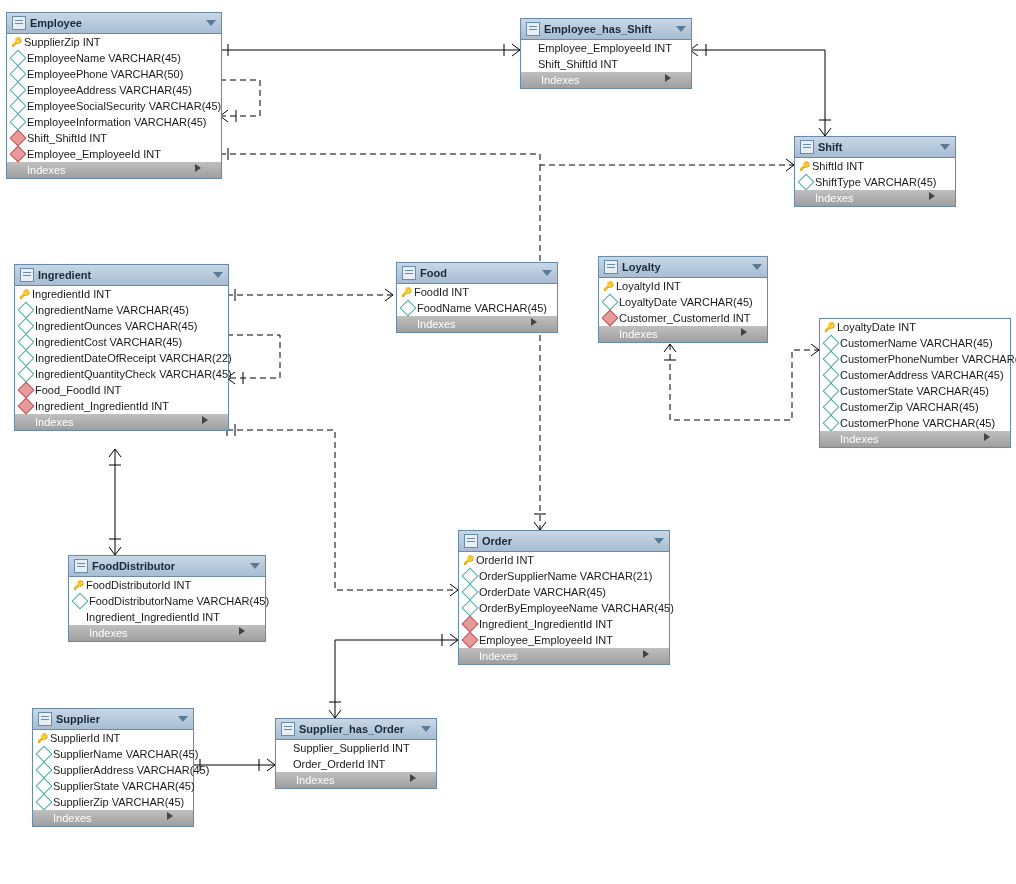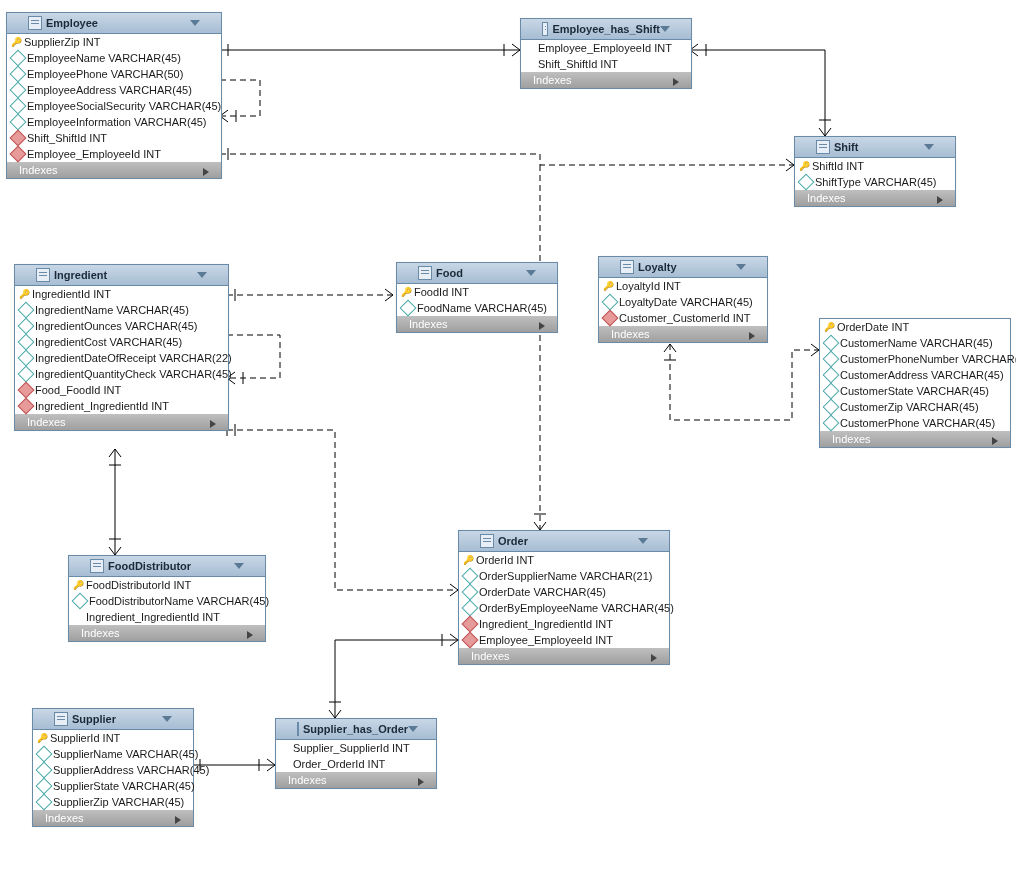--- a/index.html
+++ b/index.html
@@ -19,24 +19,24 @@
 }
 .table {
   position: absolute;
   border: 1px solid #6a8ba8;
   background: #fff;
   box-shadow: 0 0 1px rgba(0,0,0,0.1);
 }
 .table-header {
   background: linear-gradient(to bottom, #c8d7e6 0%, #a7bdd3 100%);
   border-bottom: 1px solid #6a8ba8;
-  padding: 3px 21px;
+  padding: 3px 5px;
   display: flex;
   align-items: center;
-  justify-content: flex-start;
+  justify-content: center;
   font-weight: bold;
   color: #1a2a3a;
 }
 .table-header .hicon {
   width: 12px; height: 12px;
   background: #e8eef5;
   border: 1px solid #6a8ba8;
   margin-right: 4px;
   display: inline-block;
   position: relative;
@@ -87,23 +87,23 @@
 .diamond.filled {
   border-color: #c05555;
   background: #e69a9a;
 }
 .row.plain {
   padding-left: 17px;
 }
 .indexes {
   background: linear-gradient(to bottom, #bfbfbf 0%, #9f9f9f 100%);
   color: #fff;
-  padding: 2px 12px;
+  padding: 2px 20px;
   display: flex;
-  align-items: flex-end;
+  align-items: flex-start;
   justify-content: space-between;
   font-size: 11px;
 }
 .indexes .arrow {
   width:0;height:0;
   border-top:4px solid transparent;
   border-bottom:4px solid transparent;
   border-left:6px solid #444;
 }
 svg.connectors {
@@ -349,21 +349,21 @@
   <div class="indexes">
     <span>Indexes</span>
     <span class="arrow"></span>
   </div>
 </div>
 
 <div class="table" style="left:819px;top:318px;width:190px">
   <div class="rows">
         <div class="row">
           <span class="icon key" style="font-size: 9px;">🔑</span>
-          <span>OrderDate INT</span>
+          <span>LoyaltyDate INT</span>
         </div>
         <div class="row">
           <span class="icon diamond"></span>
           <span>CustomerName VARCHAR(45)</span>
         </div>
         <div class="row">
           <span class="icon diamond"></span>
           <span>CustomerPhoneNumber VARCHAR(45)</span>
         </div>
         <div class="row">

